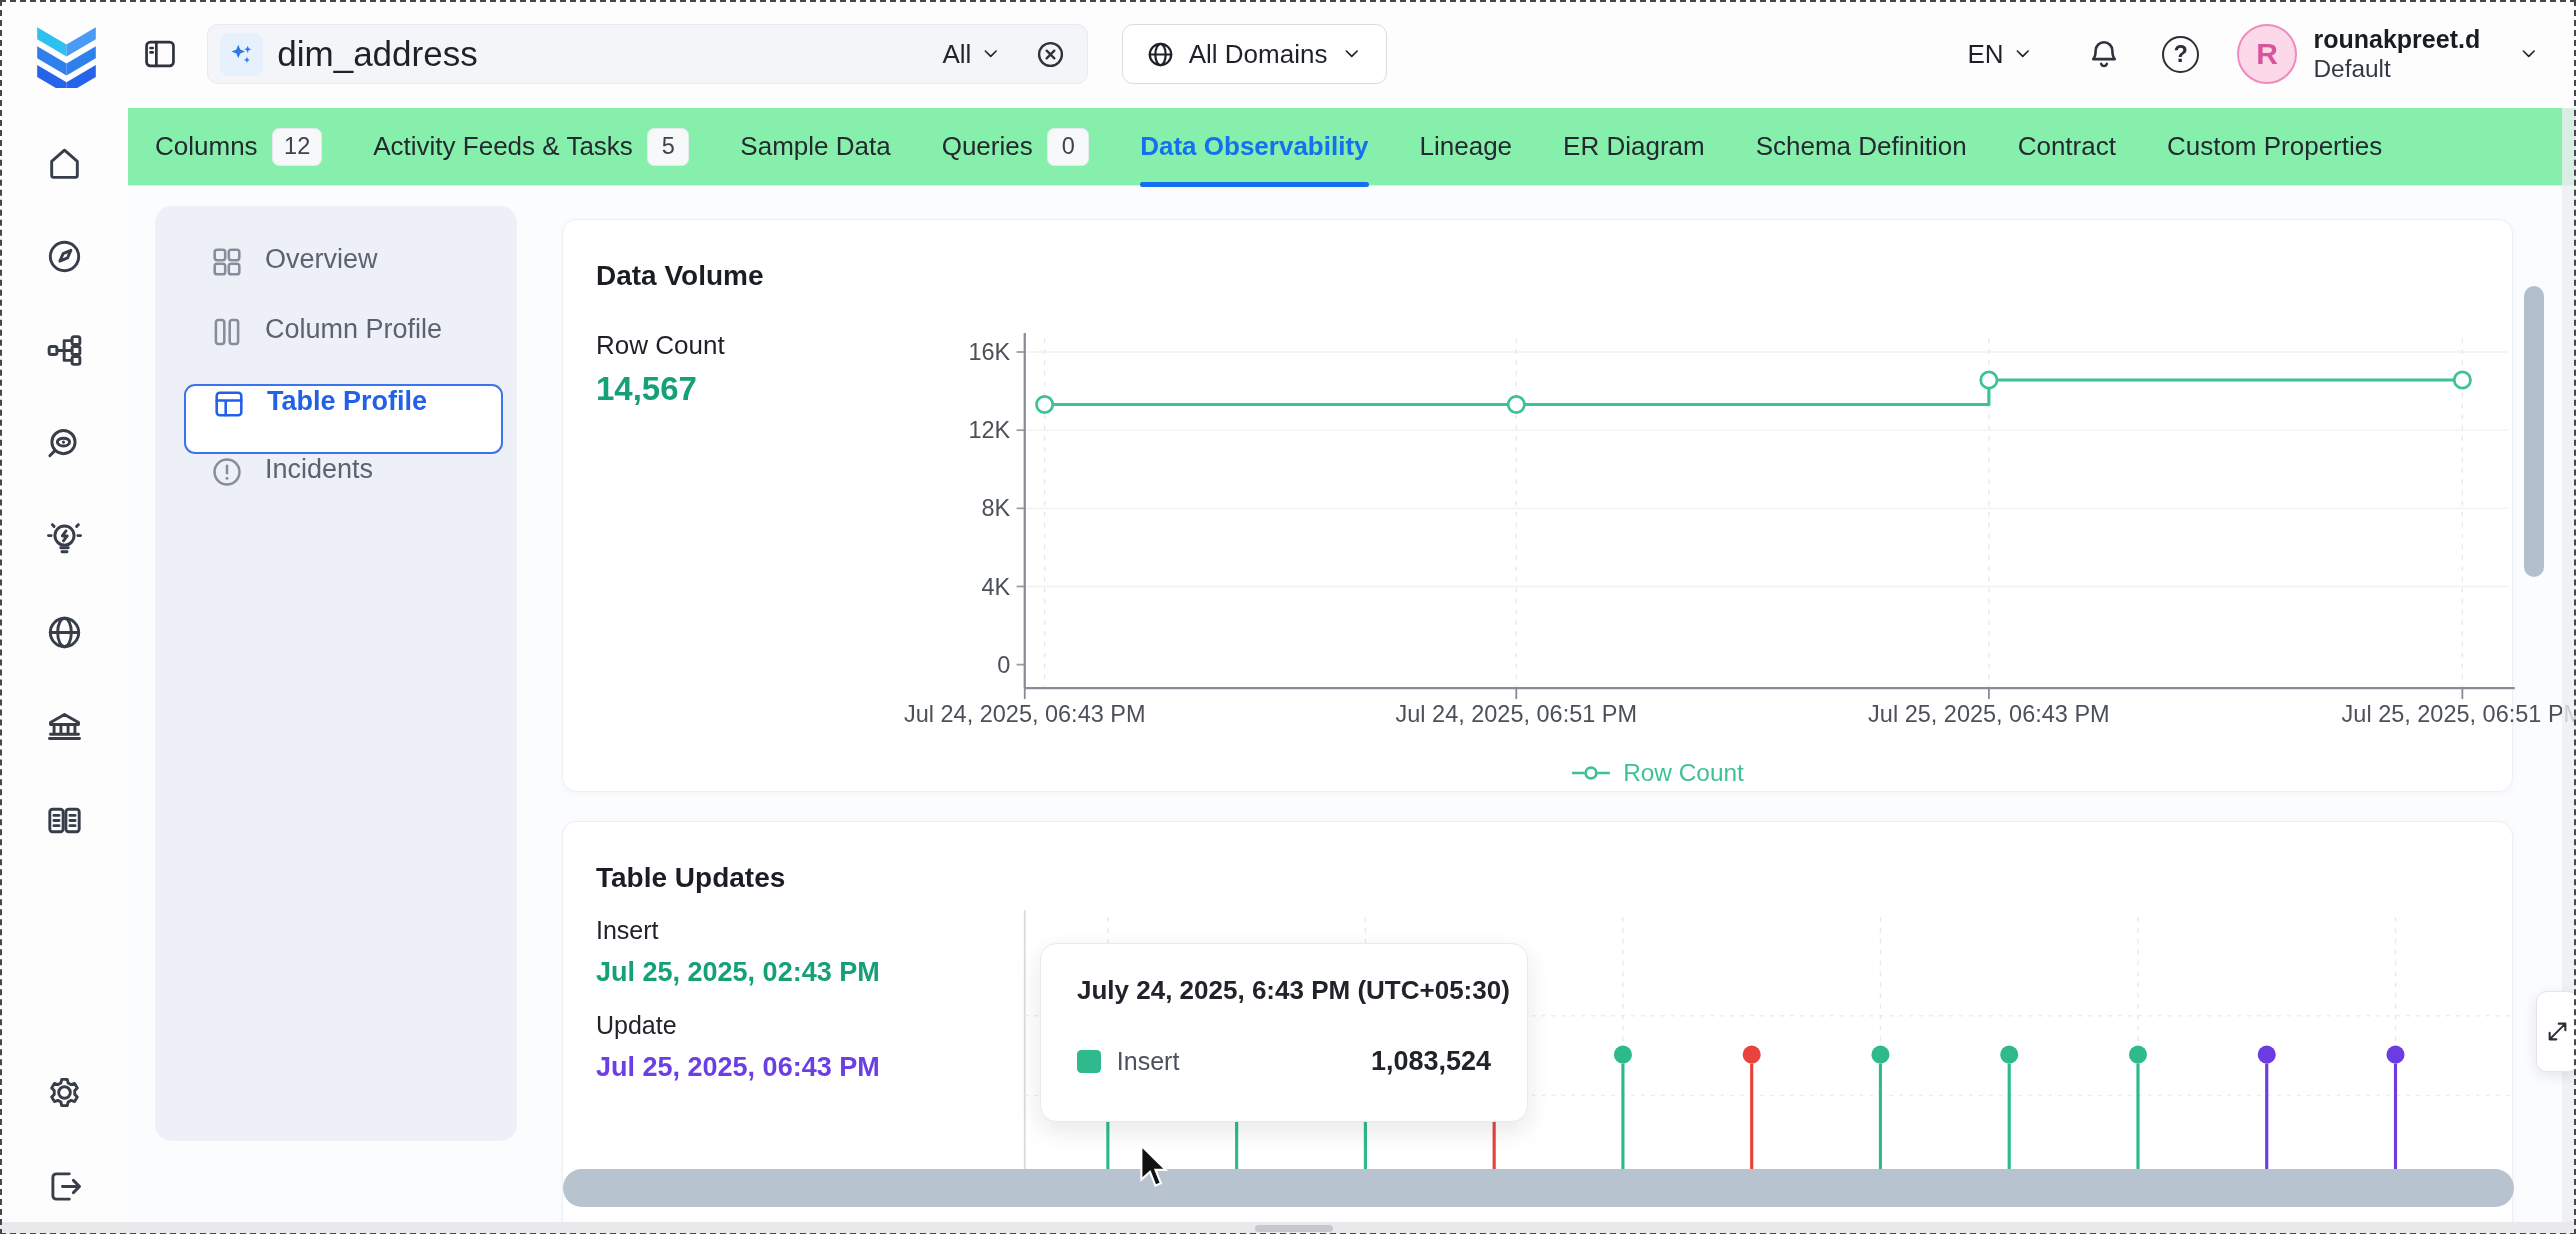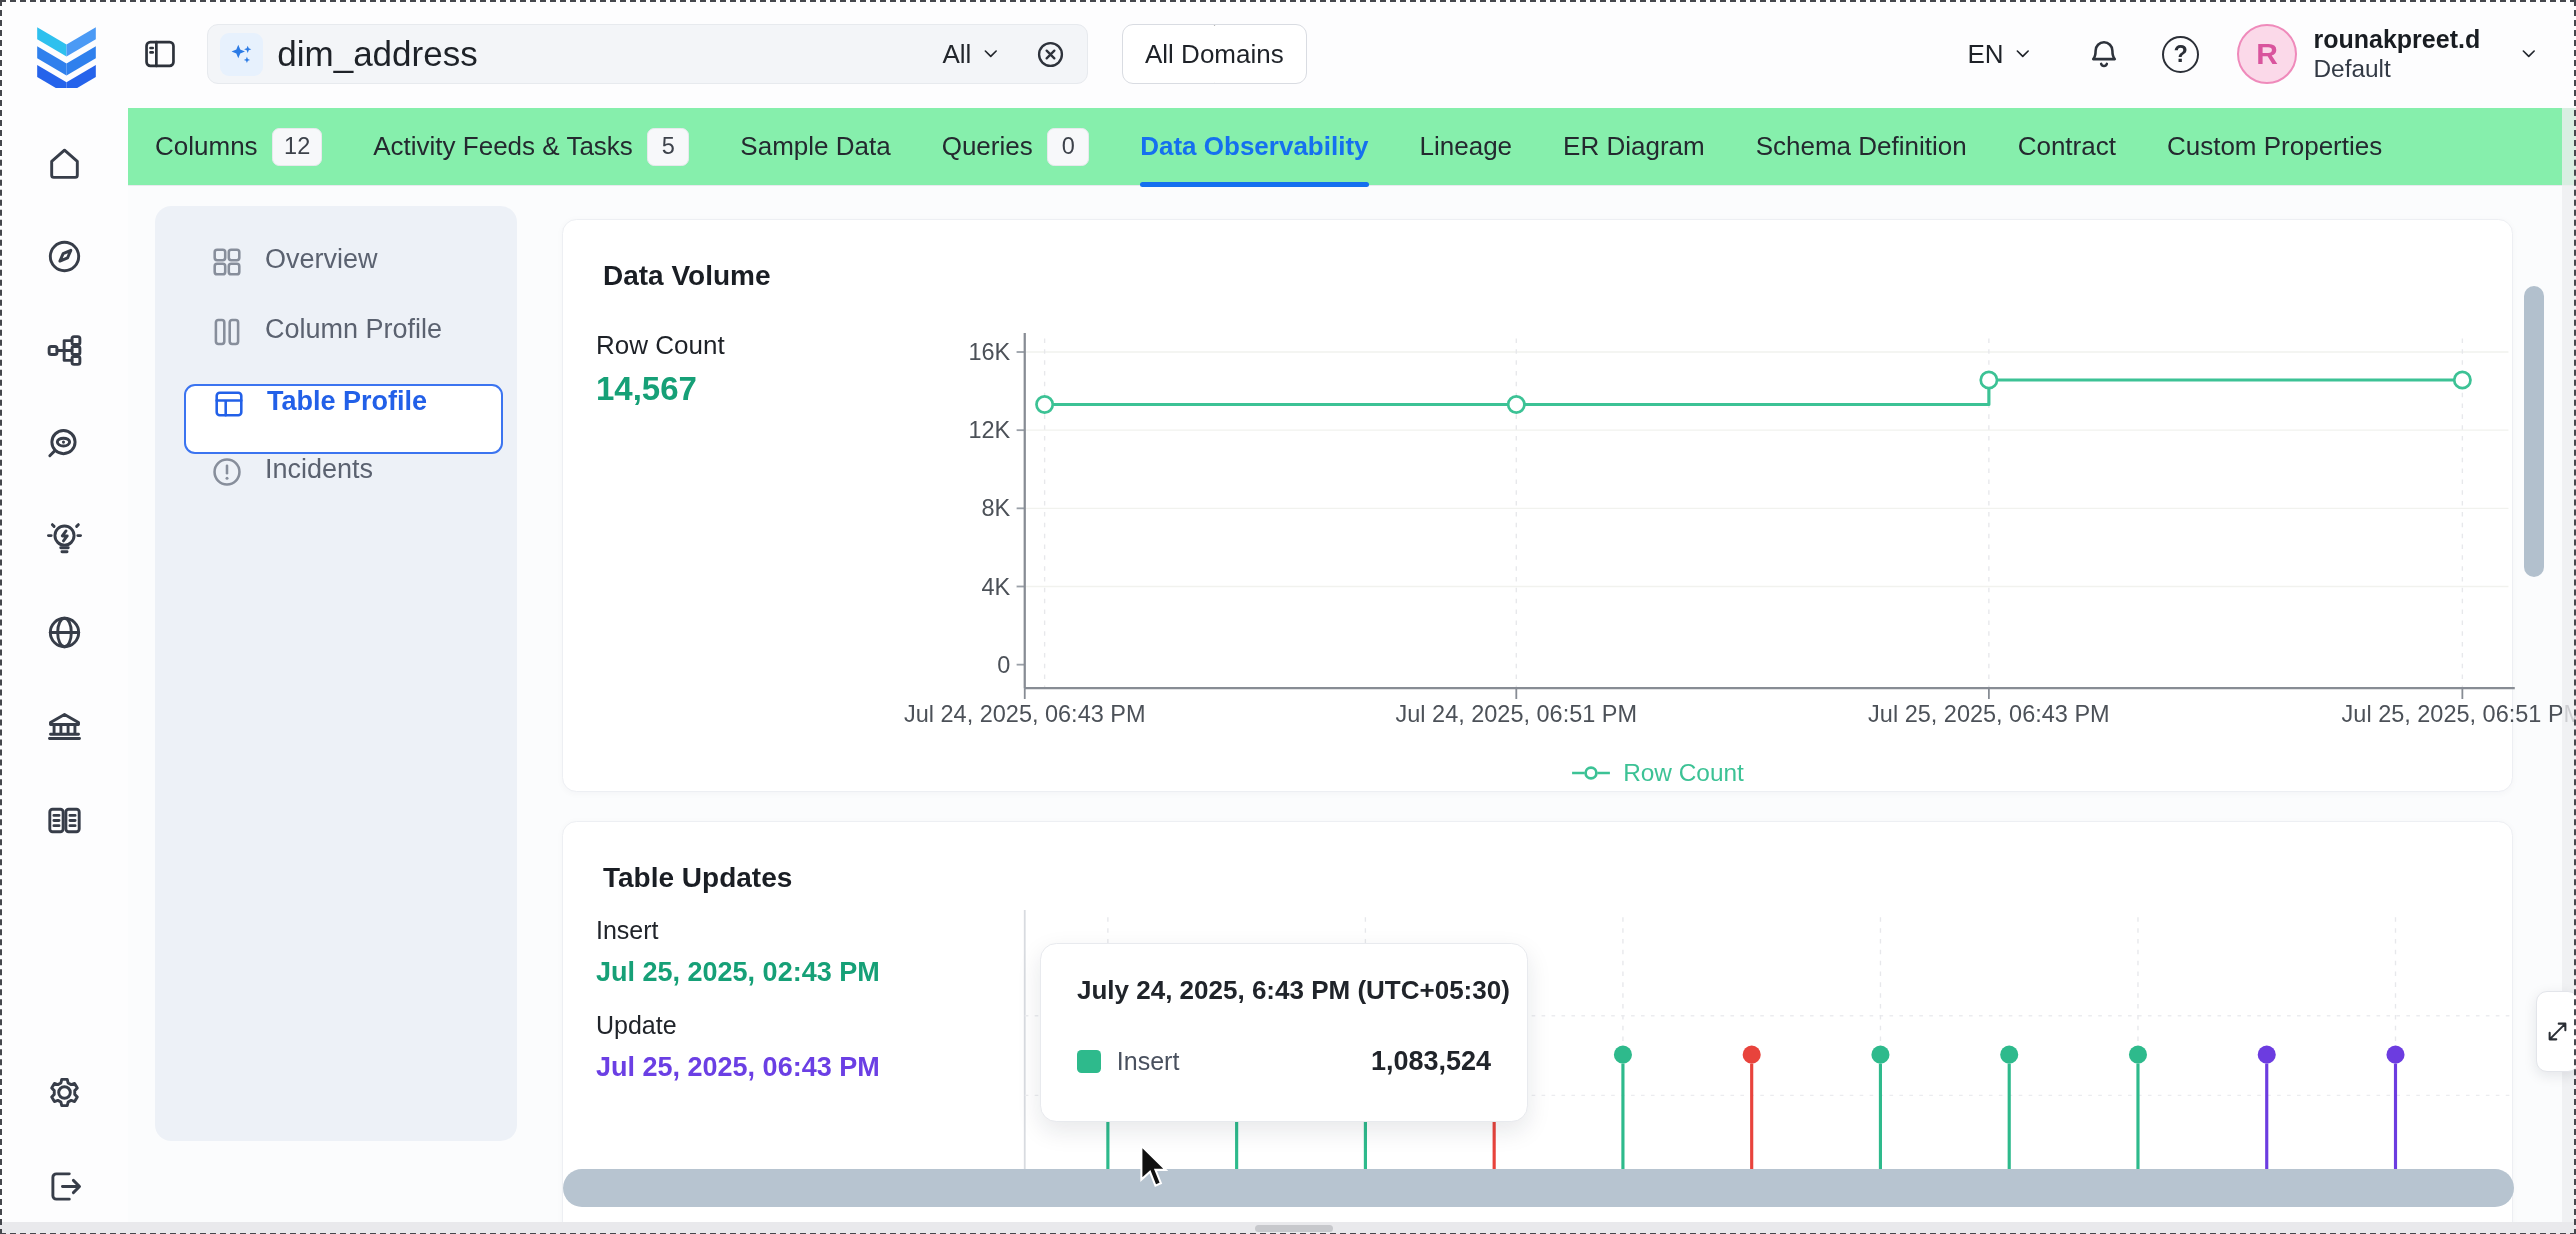--- a/index.html
+++ b/index.html
@@ -14,21 +14,21 @@
   .toggle-btn { margin-left:40px; width:40px; height:40px; }
   .toggle-btn svg { width:38px; height:38px; }
   .searchbar { margin-left:27px; width:881px; height:60px; background:#f3f5f8; border:1.4px solid #e7eaee; border-radius:11px; display:flex; align-items:center; padding:0 20px 0 11.8px; cursor:text; }
   .ai-chip { width:43px; height:43px; border-radius:9px; background:#e7f1fd; display:flex; align-items:center; justify-content:center; flex:none; }
   .ai-chip svg { width:31px; height:31px; }
   .search-text { margin-left:14.5px; font-size:35px; color:#1e2228; flex:1; }
   .search-scope { display:flex; align-items:center; gap:7.2px; font-size:26px; color:#22262c; margin-right:31px; cursor:pointer; }
   .chev { width:23.5px; height:23.5px; stroke:#3c414a; }
   .clear-btn { width:34px; height:34px; }
   .clear-btn svg { width:33px; height:33px; }
-  .domains-pill { margin-left:34px; height:60px; padding:0 22px; background:#fff; border:1.4px solid #d9dce2; border-radius:11px; display:flex; align-items:center; gap:12.7px; font-size:26px; color:#1e2228; cursor:pointer; font-family:inherit;flex-direction:column; }
+  .domains-pill { margin-left:34px; height:60px; padding:0 22px; background:#fff; border:1.4px solid #d9dce2; border-radius:11px; display:flex; align-items:center; gap:12.7px; font-size:26px; color:#1e2228; cursor:pointer; font-family:inherit; }
   .domains-pill svg.globe { width:31px; height:31px; }
   .spacer { flex:1; }
   .lang { display:flex; align-items:center; gap:7.2px; font-size:26px; color:#1e2228; cursor:pointer; }
   .bell-btn { margin-left:52px; } .bell-btn svg { width:36px; height:36px; }
   .help-btn { margin-left:40px; }
   .qcircle { width:37px; height:37px; border:2.2px solid #2b2f37; border-radius:50%; display:flex; align-items:center; justify-content:center; font-size:23.5px; font-weight:700; color:#2b2f37; }
   .user { margin-left:38px; display:flex; align-items:center; gap:16.3px; cursor:pointer; }
   .avatar { width:60px; height:60px; border-radius:50%; background:#fbd9e9; border:2.3px solid #ef8abb; color:#d9549d; font-size:30px; font-weight:700; display:flex; align-items:center; justify-content:center; }
   .uinfo { display:flex; flex-direction:column; line-height:1.2; }
   .uinfo b { font-size:25px; color:#191d22; font-weight:700; }
@@ -53,21 +53,21 @@
   .profile-nav { position:absolute; left:155px; top:206px; width:362px; height:935px; background:#edf1f7; border-radius:16.3px; padding-top:38px; }
   .pnav-item { height:70px; margin:0 14.5px 0 29px; border-radius:11px; display:flex; align-items:flex-start; gap:20px; padding-left:25px; font-size:27px; color:#5b6270; cursor:pointer; }
   .pnav-item svg { width:36px; height:36px; color:#878e9b; flex:none; }
   .pnav-item.selected { background:#fff; border:2.3px solid #3b74f0; color:var(--nav-blue); font-weight:700; }
   .pnav-item.selected svg { color:var(--nav-blue); }
 
   
   .card { position:absolute; background:#fff; border:1.4px solid #edeff3; border-radius:14.5px; box-shadow:0 1.8px 7.2px rgba(25,35,55,.03); }
   .card-dv { left:562px; top:219px; width:1951px; height:573px; }
   .card-tu { left:562px; top:821px; width:1951px; height:425px; }
-  .card h3 { position:absolute; left:40px; top:40px; font-size:28px; font-weight:700; color:#1a1e24; }
+  .card h3 { position:absolute; left:33px; top:40px; font-size:28px; font-weight:700; color:#1a1e24; }
 
   .metric { position:absolute; left:33px; top:110px; }
   .metric-label { font-size:26px; color:#1d2127; }
   .metric-value { margin-top:9px; font-size:33px; font-weight:700; color:var(--teal); }
 
   .dv-chart { position:absolute; left:450px; top:93px; width:1509px; height:425px; overflow:visible; }
   .legend { position:absolute; left:904px; top:539px; width:380px; display:flex; align-items:center; justify-content:center; gap:11px; font-size:24.4px; color:var(--line-teal); cursor:pointer; }
   .legend svg { width:42px; height:18px; }
 
   .stats { position:absolute; left:33px; top:94px; width:298px; }

